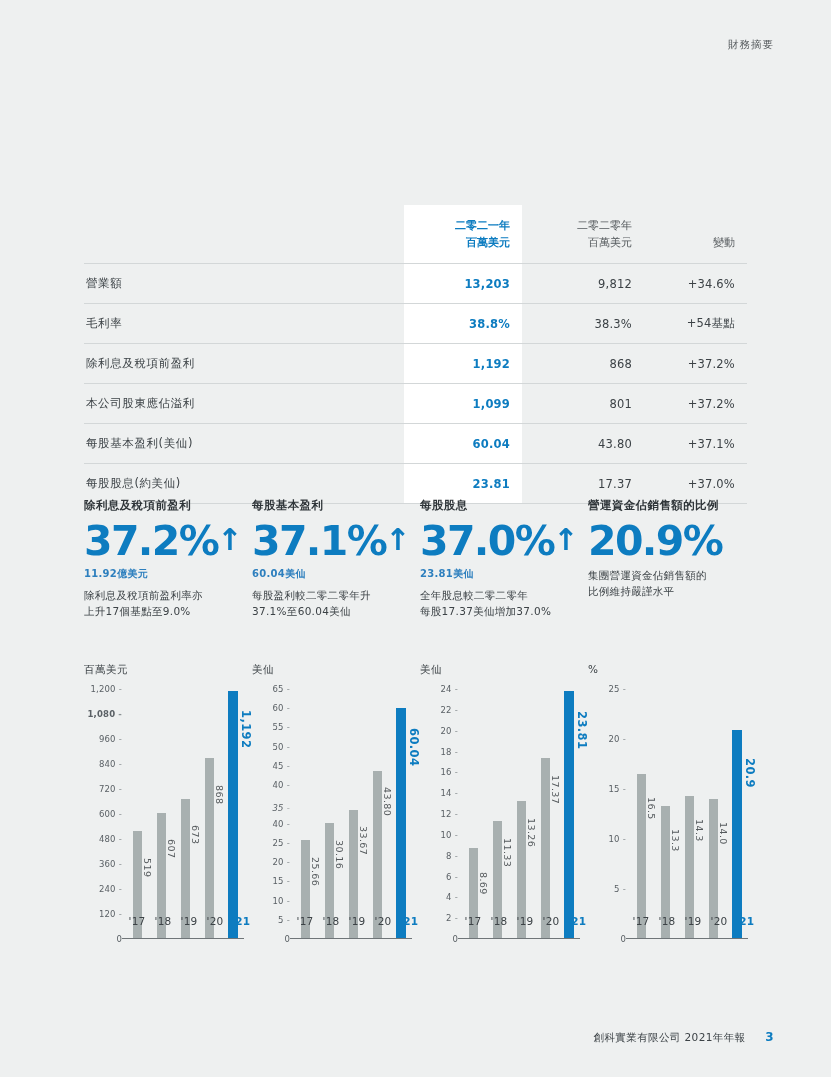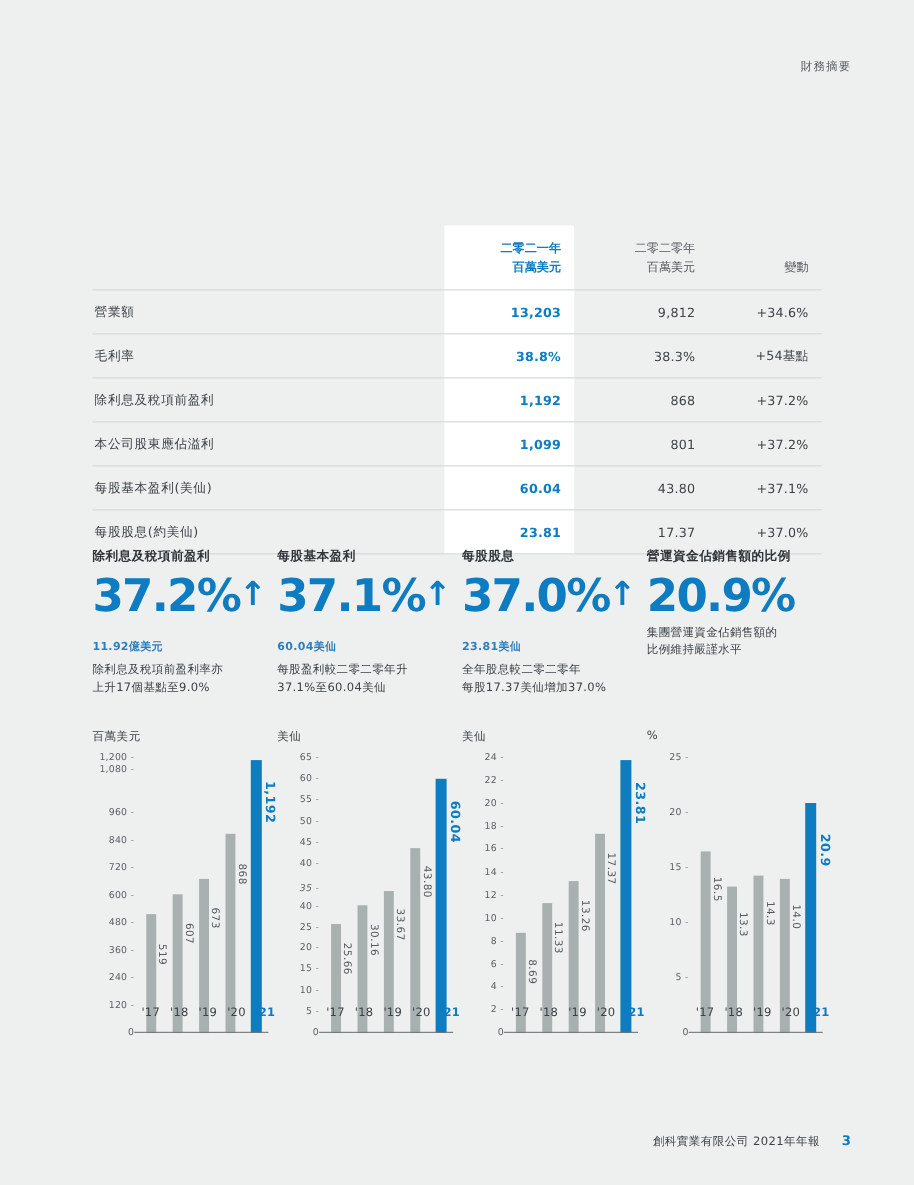--- a/index.html
+++ b/index.html
@@ -16,21 +16,21 @@
     overflow: hidden;
   }
   .page {
     position: absolute;
     inset: 0;
   }
 
   
   .header {
     position: absolute;
-    top: 54px;
+    top: 38px;
     right: 57px;
     font-size: 10.5px;
     letter-spacing: 1px;
     color: #54595c;
   }
 
   
   .table-wrap {
     position: absolute;
     top: 205px;
@@ -112,21 +112,21 @@
   .kpi-big .arrow {
     font-size: 30px;
     letter-spacing: 0;
     vertical-align: 5px;
     margin-left: -1px;
   }
   .kpi-sub {
     font-size: 10px;
     font-weight: bold;
     color: #2d7fbe;
-    margin-top: 18px;
+    margin-top: 4px;
     letter-spacing: .3px;
   }
   .kpi-desc {
     font-size: 10.5px;
     color: #3c4246;
     line-height: 1.58;
     margin-top: 6px;
     letter-spacing: .3px;
   }
   .kpi-desc.nosub { margin-top: 4px; }
@@ -382,21 +382,21 @@
         <div class="yaxis">
             <div class="ytick" style="top: 250px;"><span>0</span></div>
             <div class="ytick" style="top: 225px;"><span>120</span><span class="dash">-</span></div>
             <div class="ytick" style="top: 200px;"><span>240</span><span class="dash">-</span></div>
             <div class="ytick" style="top: 175px;"><span>360</span><span class="dash">-</span></div>
             <div class="ytick" style="top: 150px;"><span>480</span><span class="dash">-</span></div>
             <div class="ytick" style="top: 125px;"><span>600</span><span class="dash">-</span></div>
             <div class="ytick" style="top: 100px;"><span>720</span><span class="dash">-</span></div>
             <div class="ytick" style="top: 75px;"><span>840</span><span class="dash">-</span></div>
             <div class="ytick" style="top: 50px;"><span>960</span><span class="dash">-</span></div>
-            <div class="ytick" style="top: 11px;"><span>1,080</span><span class="dash">-</span></div>
+            <div class="ytick" style="top: 25px; font-weight: bold;"><span>1,080</span><span class="dash">-</span></div>
             <div class="ytick" style="top: 0px;"><span>1,200</span><span class="dash">-</span></div>
           </div>
         <div class="bars">
             <div class="bar-slot">
               <div class="bar" style="height: 108.125px;"></div>
               <div class="bar-label" style="bottom: 62.125px;">519</div>
             </div>
             <div class="bar-slot">
               <div class="bar" style="height: 126.458px;"></div>
               <div class="bar-label" style="bottom: 80.4583px;">607</div>

